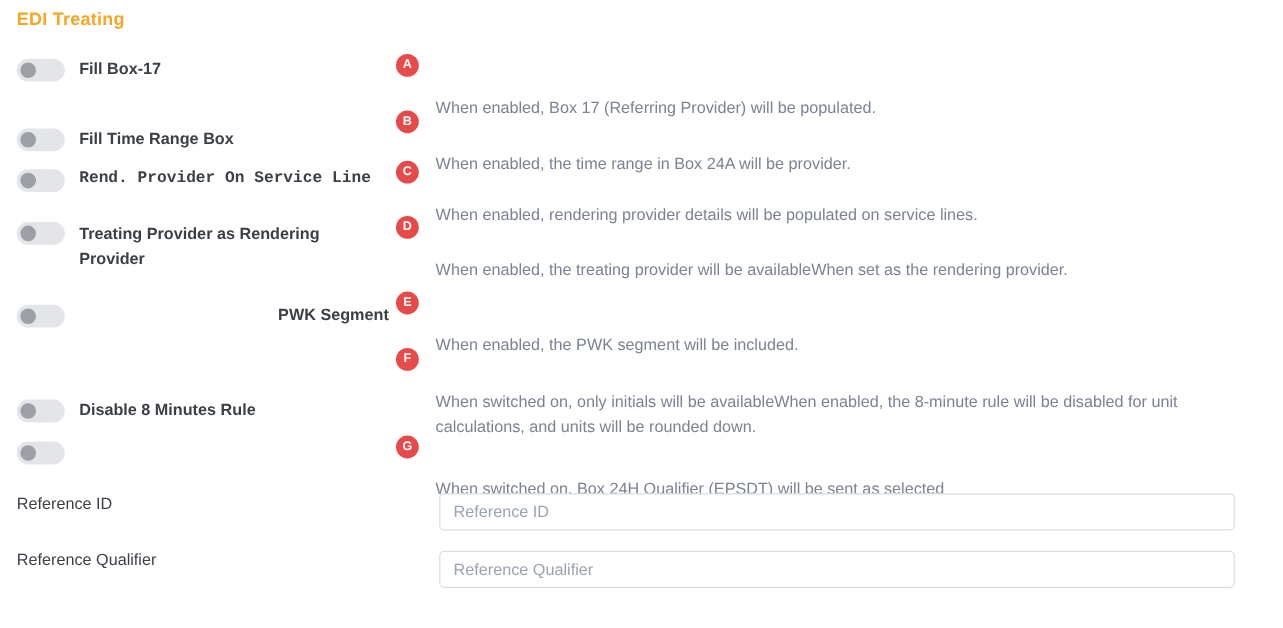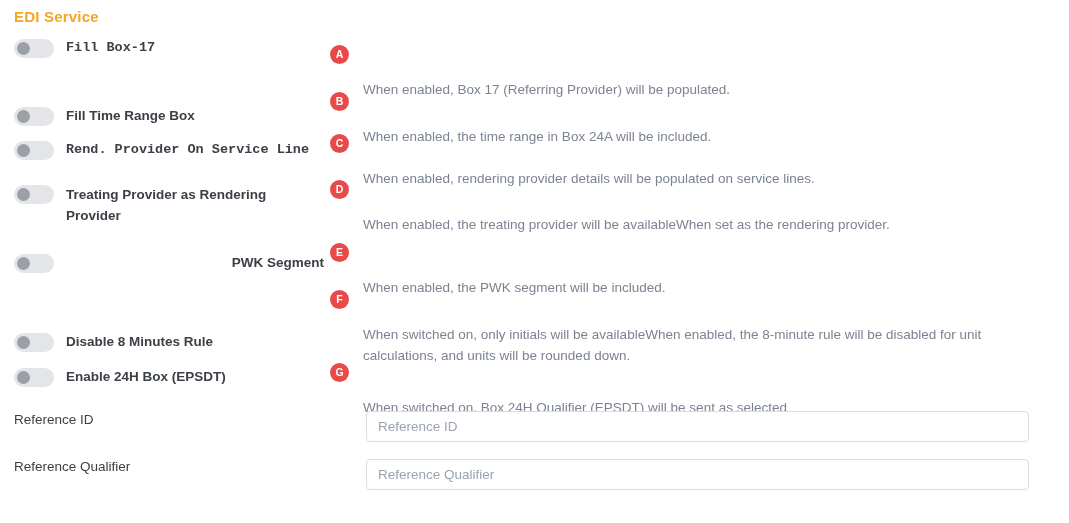--- a/index.html
+++ b/index.html
@@ -114,42 +114,42 @@
     font-family: "Liberation Sans", sans-serif;
     outline: none;
   }
   .field-input::placeholder { color: #9aa3b0; }
 </style>
 </head>
 <body>
 
 <div id="page">
 
-  <div class="section-title">EDI Service</div>
-
-  <div class="toggle-row" style="top:38px;font-family:Liberation Mono, monospace;">
+  <div class="section-title">EDI Treating</div>
+
+  <div class="toggle-row" style="top:48px;">
     <div class="toggle">
         <div class="knob"></div>
       </div>
     <div class="toggle-label">Fill Box-17</div>
   </div>
   <div class="desc-row" style="top:45px;">
     <div class="badge">A</div>
     <div class="desc-text">When enabled, Box 17 (Referring Provider) will be populated.</div>
   </div>
 
   <div class="toggle-row" style="top:106px;">
     <div class="toggle">
         <div class="knob"></div>
       </div>
     <div class="toggle-label">Fill Time Range Box</div>
   </div>
   <div class="desc-row" style="top:92px;">
     <div class="badge">B</div>
-    <div class="desc-text">When enabled, the time range in Box 24A will be included.</div>
+    <div class="desc-text">When enabled, the time range in Box 24A will be provider.</div>
   </div>
 
   <div class="toggle-row" style="top:140px;font-family:Liberation Mono, monospace;">
     <div class="toggle">
         <div class="knob"></div>
       </div>
     <div class="toggle-label">Rend. Provider On Service Line</div>
   </div>
   <div class="desc-row" style="top:134px;">
     <div class="badge">C</div>
@@ -186,21 +186,20 @@
   </div>
   <div class="desc-row" style="top:290px;">
     <div class="badge">F</div>
     <div class="desc-text">When switched on, only initials will be availableWhen enabled, the 8-minute rule will be disabled for unit calculations, and units will be rounded down.</div>
   </div>
 
   <div class="toggle-row" style="top:367px;">
     <div class="toggle">
         <div class="knob"></div>
       </div>
-    <div class="toggle-label">Enable 24H Box (EPSDT)</div>
   </div>
   <div class="desc-row" style="top:363px;">
     <div class="badge">G</div>
     <div class="desc-text">When switched on, Box 24H Qualifier (EPSDT) will be sent as selected</div>
   </div>
 
   <div class="field-label" style="top:412px;">Reference ID</div>
   <input class="field-input" style="top: 411px;" type="text" placeholder="Reference ID">
 
   <div class="field-label" style="top:459px;">Reference Qualifier</div>

